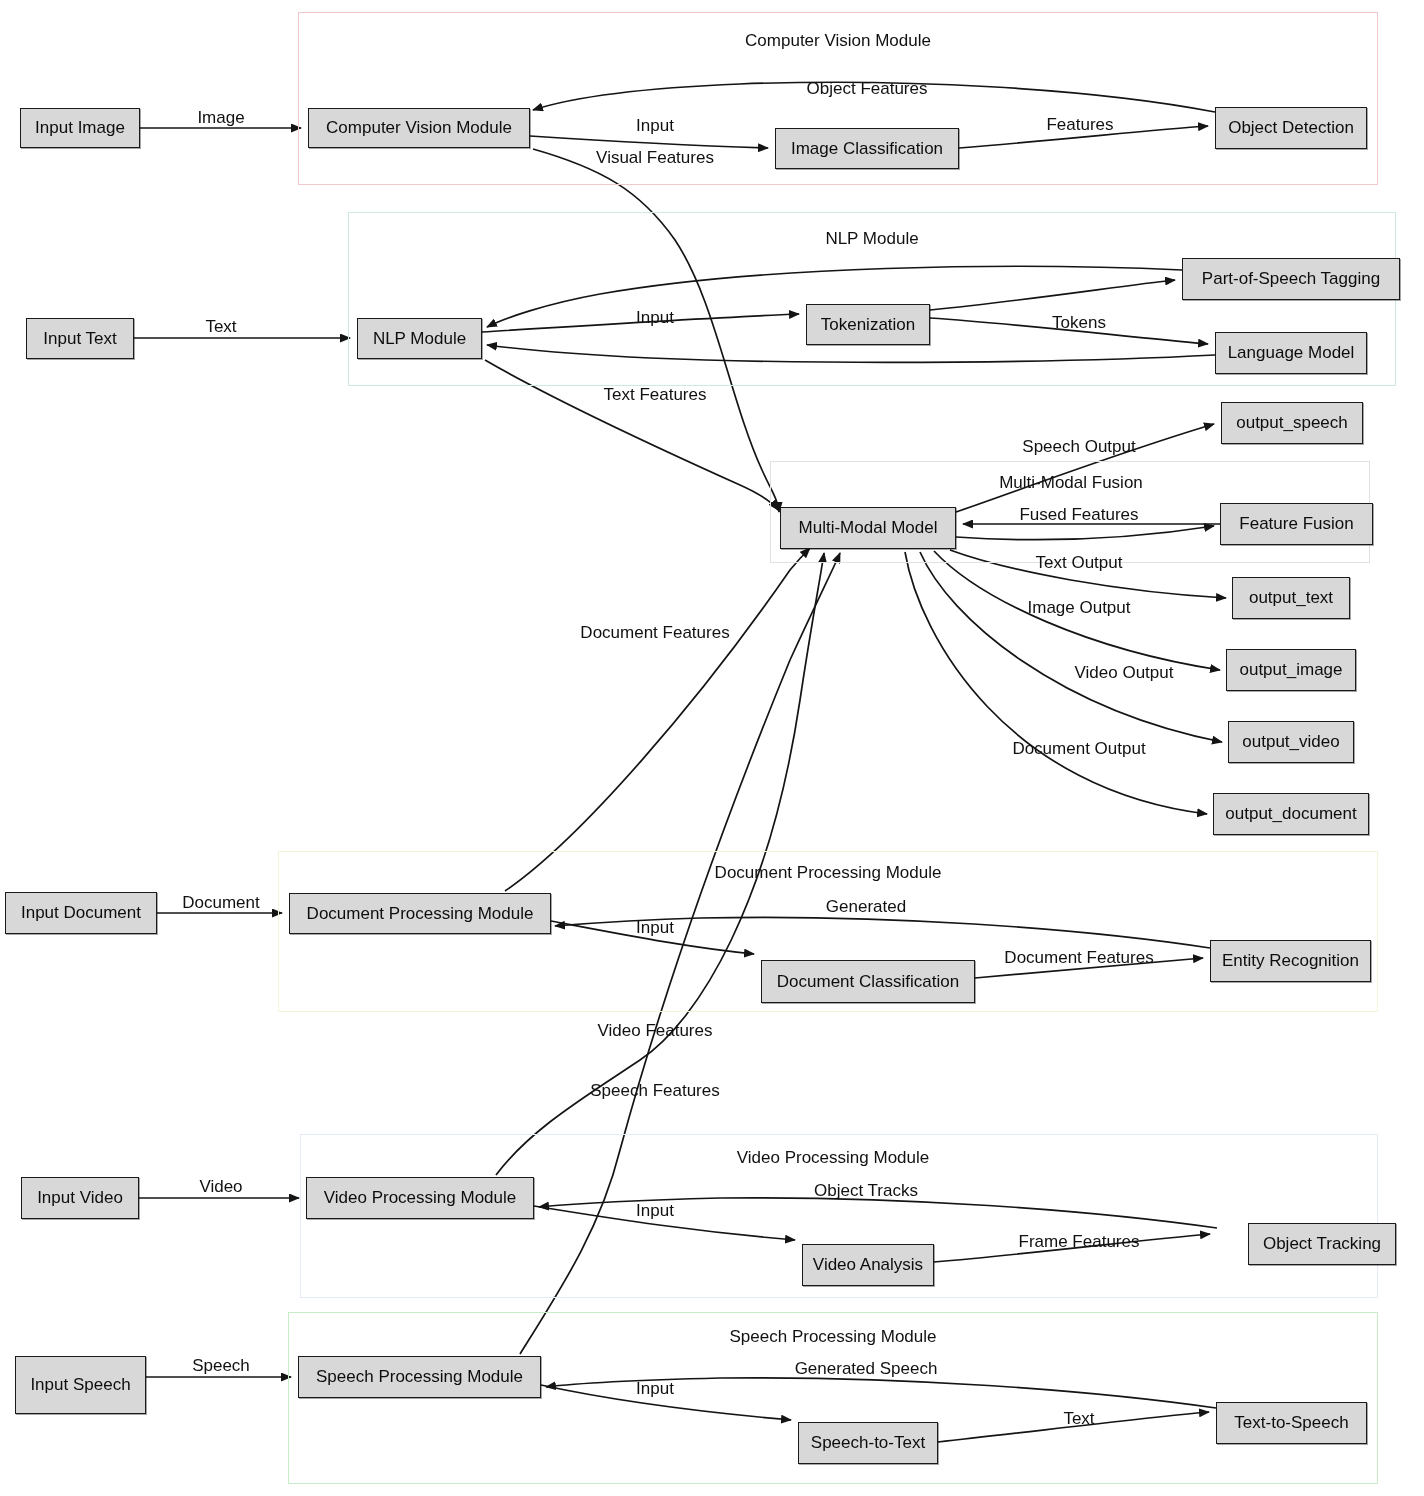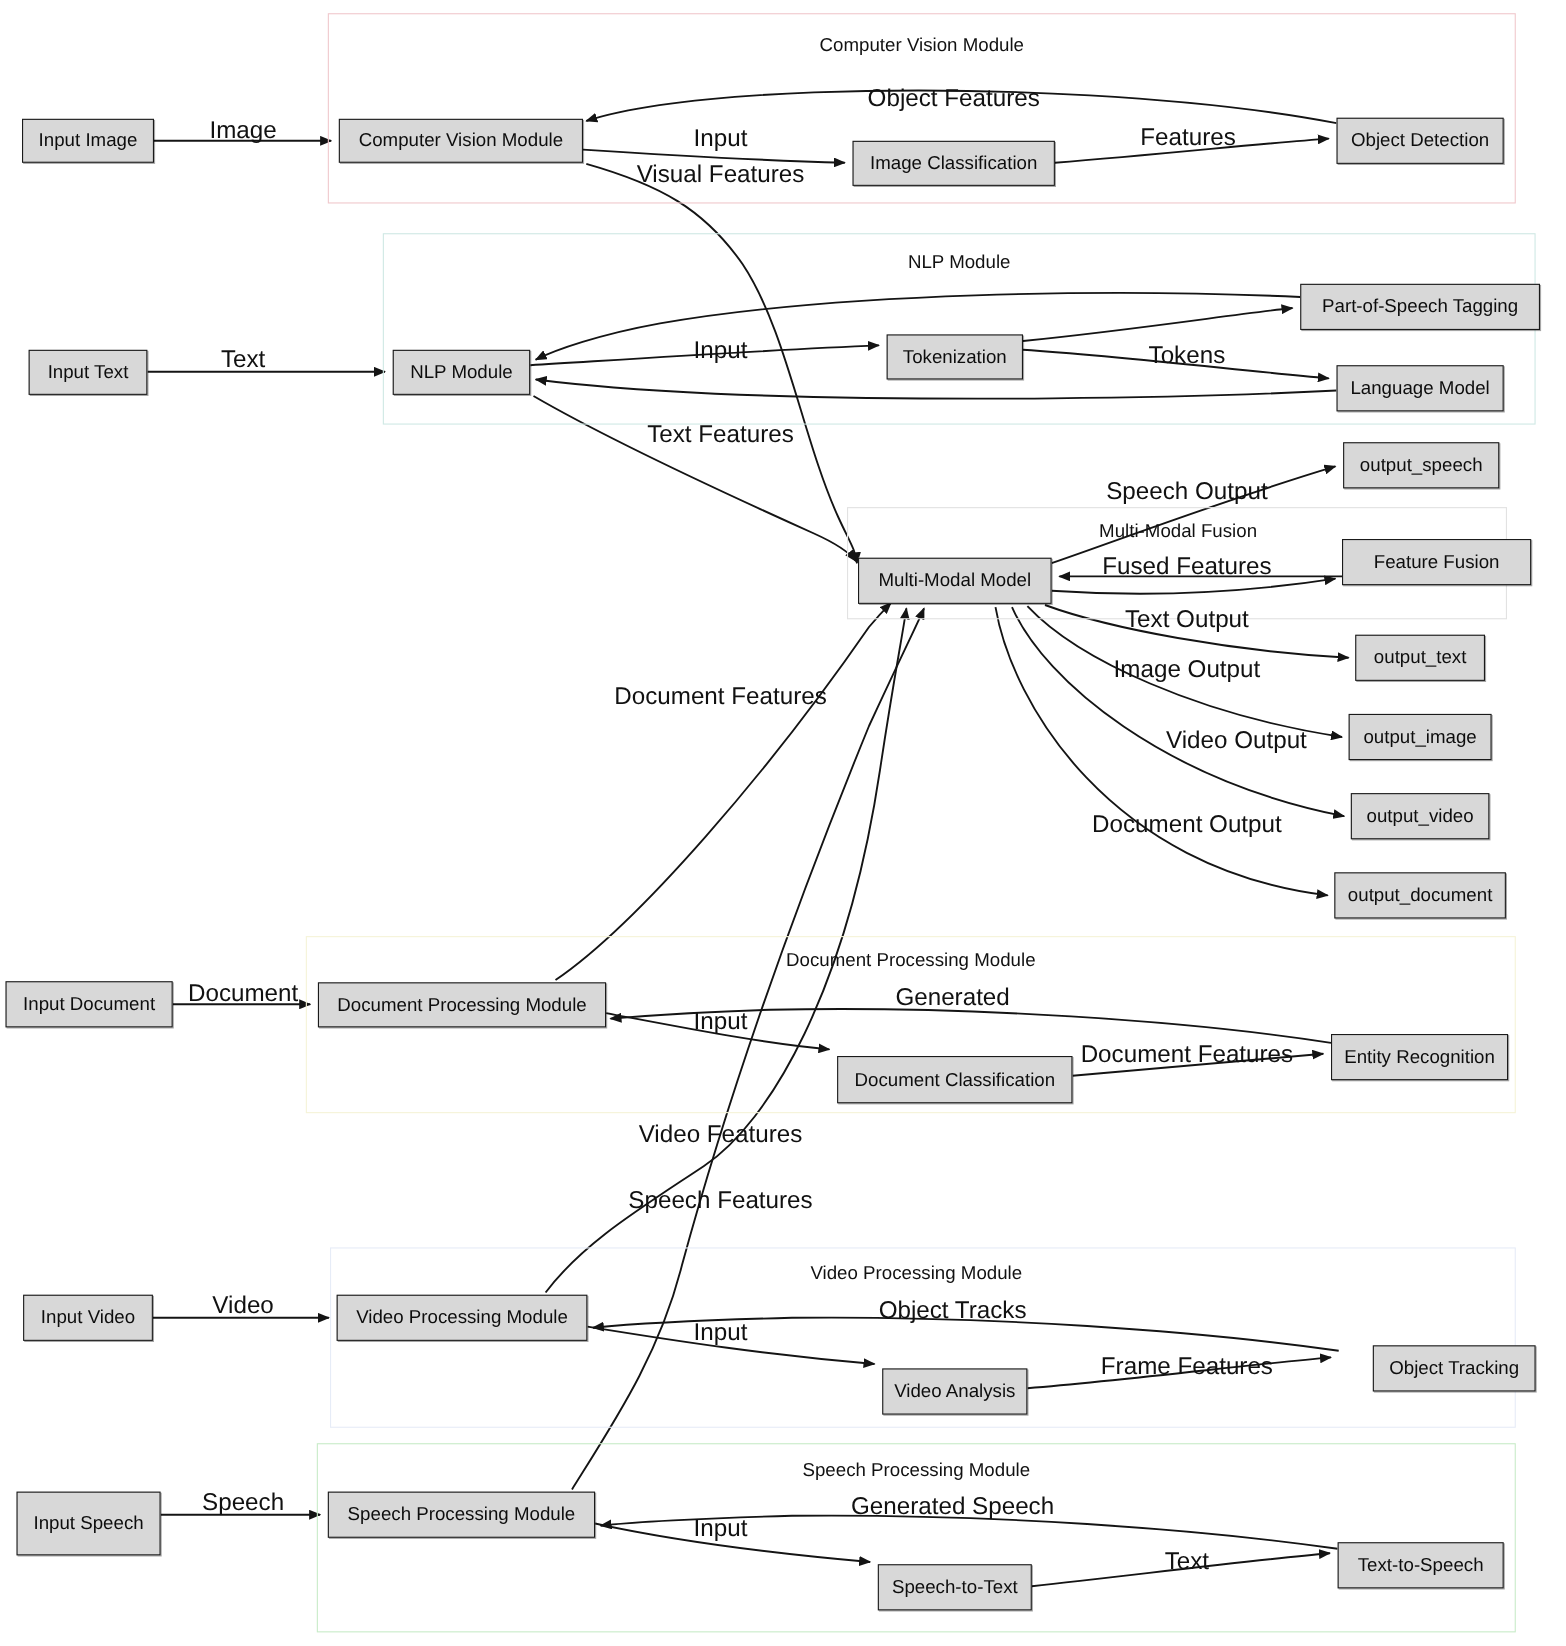--- a/index.html
+++ b/index.html
@@ -44,21 +44,21 @@
     display: flex;
     align-items: center;
     justify-content: center;
     font-size: 17px;
     color: #0d0d0d;
     white-space: nowrap;
     box-shadow: 1px 1px 0 rgba(0,0,0,0.35);
   }
   .edge-label {
     position: absolute;
-    font-size: 22px;
+    font-size: 17px;
     color: #111111;
     white-space: nowrap;
     background: transparent;
     transform: translate(-50%, -50%);
     pointer-events: none;
   }
   .watermark {
     position: absolute;
     font-size: 22px;
     color: #b9b9b9;
@@ -147,21 +147,21 @@
       <div class="node" style="left: 20px; top: 108px; width: 120px; height: 40px;">Input Image</div>
       <div class="node" style="left: 308px; top: 108px; width: 222px; height: 40px;">Computer Vision Module</div>
       <div class="node" style="left: 775px; top: 128px; width: 184px; height: 41px;">Image Classification</div>
       <div class="node" style="left: 1215px; top: 107px; width: 152px; height: 42px;">Object Detection</div>
       <div class="node" style="left: 26px; top: 318px; width: 108px; height: 41px;">Input Text</div>
       <div class="node" style="left: 357px; top: 318px; width: 125px; height: 41px;">NLP Module</div>
       <div class="node" style="left: 806px; top: 304px; width: 124px; height: 41px;">Tokenization</div>
       <div class="node" style="left: 1182px; top: 258px; width: 218px; height: 42px;">Part-of-Speech Tagging</div>
       <div class="node" style="left: 1215px; top: 332px; width: 152px; height: 42px;">Language Model</div>
       <div class="node" style="left: 780px; top: 507px; width: 176px; height: 42px;">Multi-Modal Model</div>
-      <div class="node" style="left: 1220px; top: 490px; width: 172px; height: 42px;">Feature Fusion</div>
+      <div class="node" style="left: 1220px; top: 503px; width: 153px; height: 42px;">Feature Fusion</div>
       <div class="node" style="left: 1221px; top: 402px; width: 142px; height: 42px;">output_speech</div>
       <div class="node" style="left: 1232px; top: 577px; width: 118px; height: 42px;">output_text</div>
       <div class="node" style="left: 1226px; top: 649px; width: 130px; height: 42px;">output_image</div>
       <div class="node" style="left: 1228px; top: 721px; width: 126px; height: 42px;">output_video</div>
       <div class="node" style="left: 1213px; top: 793px; width: 156px; height: 42px;">output_document</div>
       <div class="node" style="left: 5px; top: 892px; width: 152px; height: 42px;">Input Document</div>
       <div class="node" style="left: 289px; top: 893px; width: 262px; height: 41px;">Document Processing Module</div>
       <div class="node" style="left: 761px; top: 960px; width: 214px; height: 43px;">Document Classification</div>
       <div class="node" style="left: 1210px; top: 940px; width: 161px; height: 42px;">Entity Recognition</div>
       <div class="node" style="left: 21px; top: 1177px; width: 118px; height: 42px;">Input Video</div>

